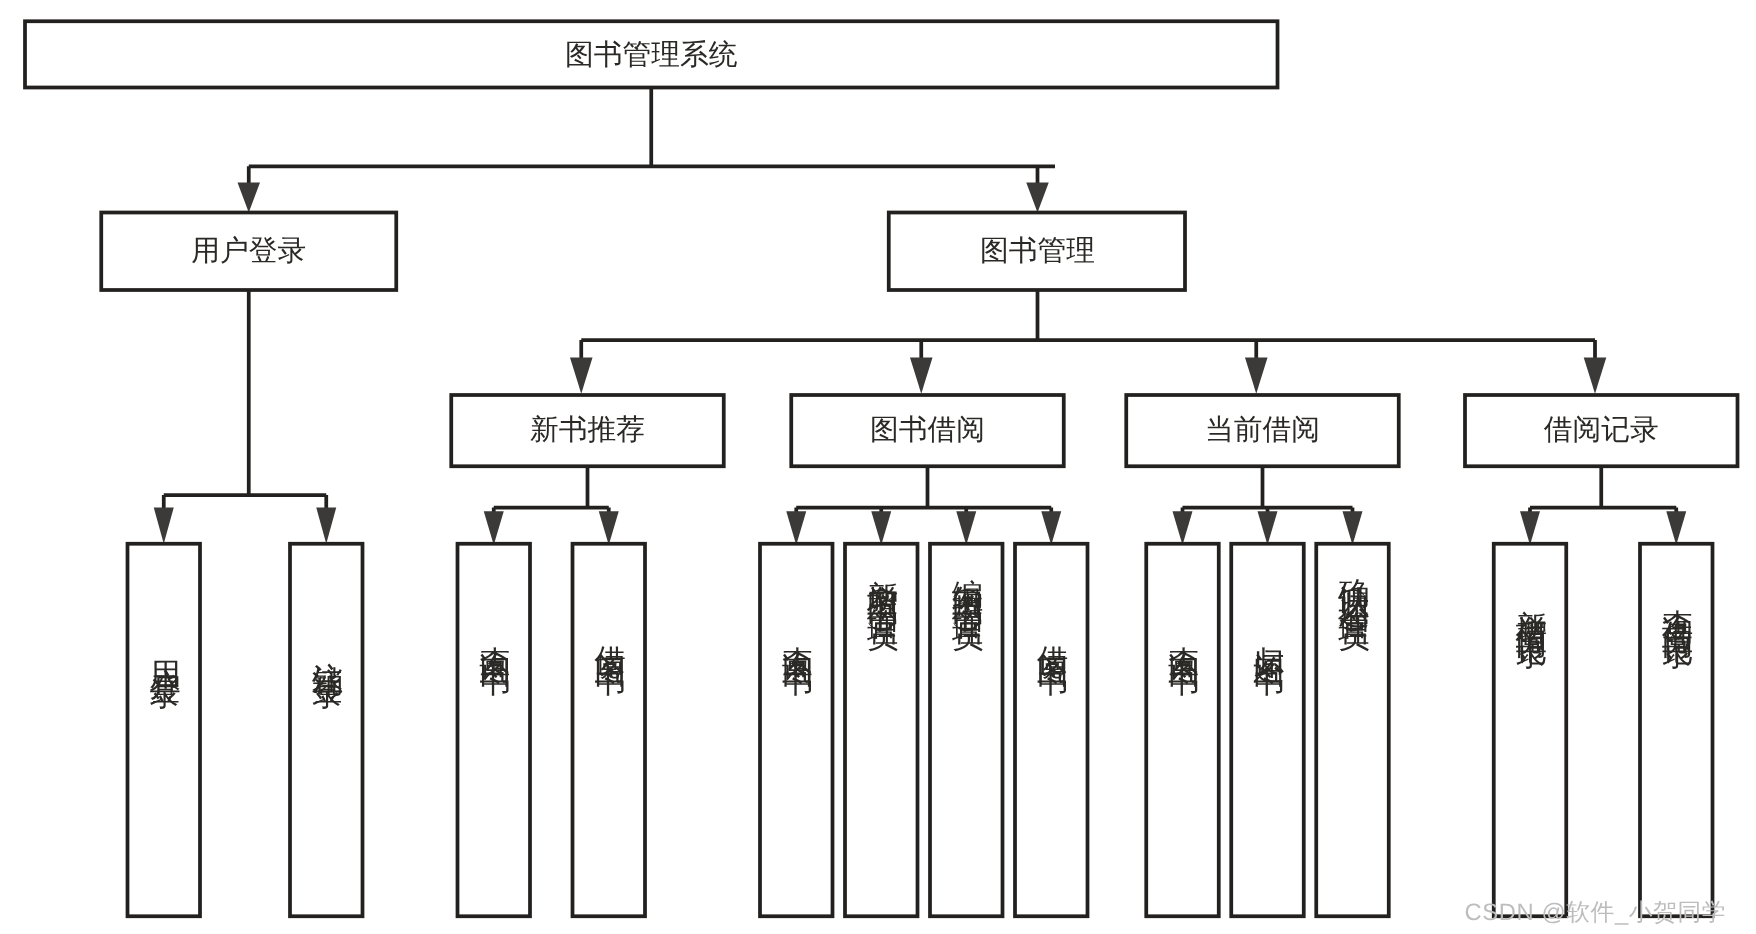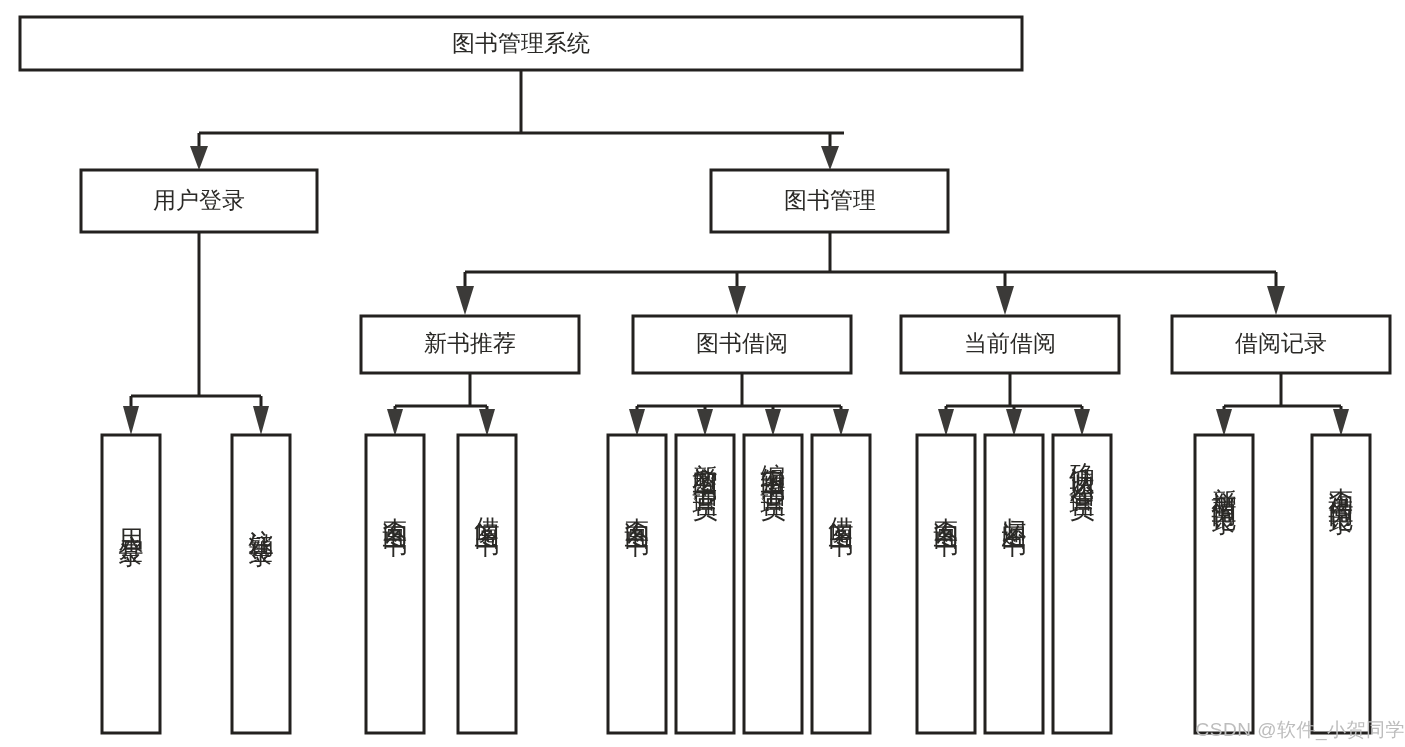--- a/index.html
+++ b/index.html
@@ -64,21 +64,21 @@
     text-orientation: upright;
     font-family: "Liberation Sans", "DejaVu Sans", sans-serif;
     font-size: 25px;
     line-height: 1;
     letter-spacing: 5px;
     color: #2a2926;
     white-space: nowrap;
   }
   .watermark {
     position: absolute;
-    right: 0;
+    right: 24px;
     bottom: 4px;
     font-family: "Liberation Sans", "DejaVu Sans", sans-serif;
     font-size: 19px;
     color: #bdbdbd;
     white-space: nowrap;
     letter-spacing: 0.5px;
   }
 </style>
 </head>
 <body>

